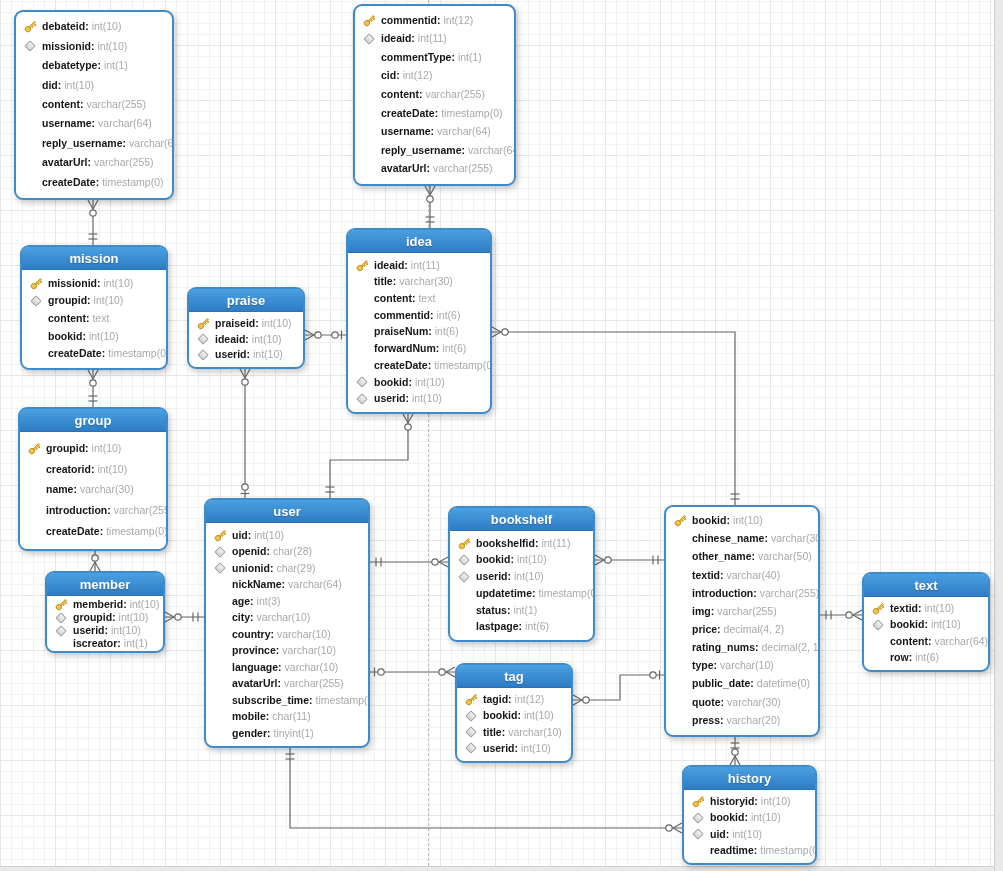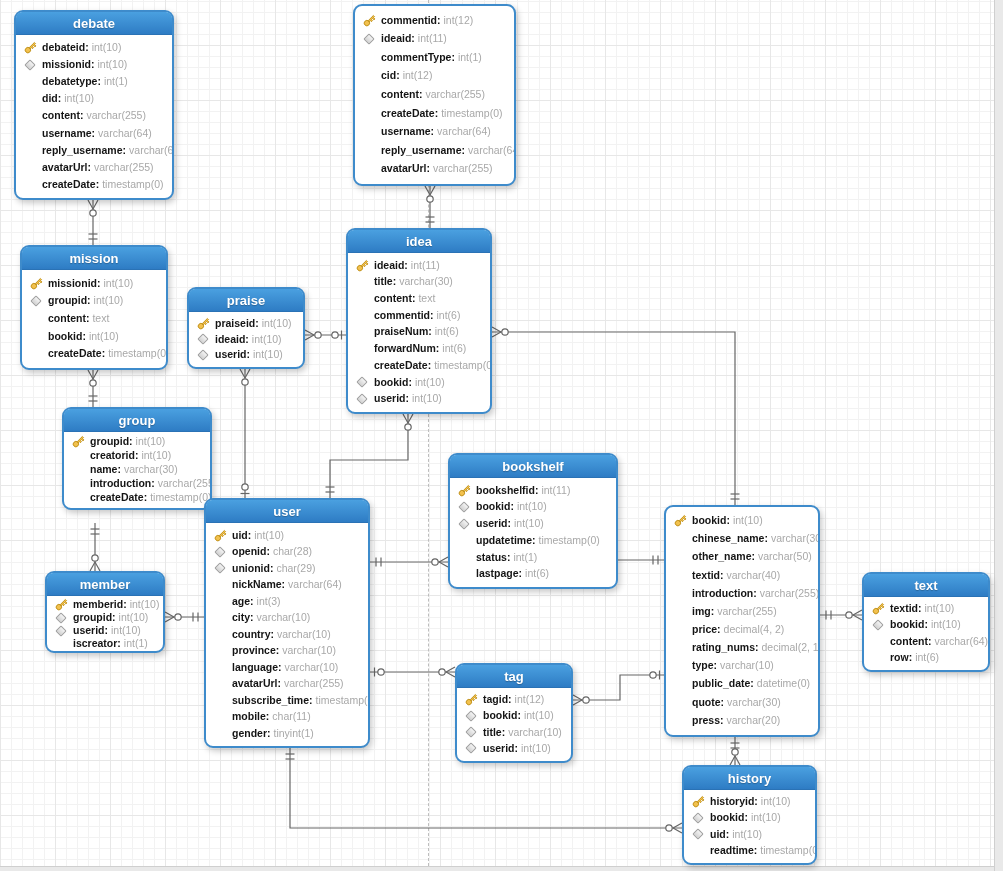--- a/index.html
+++ b/index.html
@@ -179,23 +179,20 @@
       <g>
         <path d="M682 828 L290 828 L290 748" fill="none" stroke="#666666" stroke-width="1.2"></path>
         <line x1="673" y1="828" x2="682" y2="823" stroke="#666666" stroke-width="1.2"></line>
         <line x1="673" y1="828" x2="682" y2="833" stroke="#666666" stroke-width="1.2"></line>
         <circle cx="669" cy="828" r="3.2" fill="#fff" stroke="#666666" stroke-width="1.2"></circle>
         <line x1="285.5" y1="754" x2="294.5" y2="754" stroke="#666666" stroke-width="1.2"></line>
         <line x1="285.5" y1="759" x2="294.5" y2="759" stroke="#666666" stroke-width="1.2"></line>
       </g>
     </svg>
 <div class="entity" style="left: 14px; top: 10px; width: 160px; height: 190px;">
-    <div class="entity-header">
-      <span class="entity-title">debate</span>
-    </div>
     <div class="entity-body">
         <div class="field-row">
           <span class="field-icon">
             <svg width="15" height="13" viewBox="0 0 15 13" aria-hidden="true">
               <g transform="rotate(-45 7 7)" stroke="#b8860b" stroke-width="0.8" fill="#f2c14e">
                 <circle cx="4" cy="7" r="2.7"></circle>
                 <path d="M6.6 6.2 L14 6.2 L14 7.8 L12.7 7.8 L12.7 9.7 L11.3 9.7 L11.3 7.8 L9.7 7.8 L9.7 9.2 L8.3 9.2 L8.3 7.8 L6.6 7.8 Z"></path>
               </g>
             </svg>
           </span>
@@ -469,21 +466,21 @@
         <div class="field-row">
           <span class="field-icon">
             <span class="diamond"></span>
           </span>
           <span class="field-name">userid</span>
           <span class="field-sep">:</span>
           <span class="field-type">int(10)</span>
         </div>
       </div>
   </div>
-    <div class="entity" style="left: 18px; top: 407px; width: 150px; height: 103px; margin-left: 44px;">
+    <div class="entity" style="left: 18px; top: 407px; width: 150px; height: 144px;">
     <div class="entity-header">
       <span class="entity-title">group</span>
     </div>
     <div class="entity-body">
         <div class="field-row">
           <span class="field-icon">
             <svg width="15" height="13" viewBox="0 0 15 13" aria-hidden="true">
               <g transform="rotate(-45 7 7)" stroke="#b8860b" stroke-width="0.8" fill="#f2c14e">
                 <circle cx="4" cy="7" r="2.7"></circle>
                 <path d="M6.6 6.2 L14 6.2 L14 7.8 L12.7 7.8 L12.7 9.7 L11.3 9.7 L11.3 7.8 L9.7 7.8 L9.7 9.2 L8.3 9.2 L8.3 7.8 L6.6 7.8 Z"></path>
@@ -609,21 +606,21 @@
           <span class="field-type">char(11)</span>
         </div>
         <div class="field-row">
           <span class="field-icon"></span>
           <span class="field-name">gender</span>
           <span class="field-sep">:</span>
           <span class="field-type">tinyint(1)</span>
         </div>
       </div>
   </div>
-    <div class="entity" style="left: 448px; top: 453px; width: 170px; height: 136px;">
+    <div class="entity" style="left: 448px; top: 506px; width: 147px; height: 136px;">
     <div class="entity-header">
       <span class="entity-title">bookshelf</span>
     </div>
     <div class="entity-body">
         <div class="field-row">
           <span class="field-icon">
             <svg width="15" height="13" viewBox="0 0 15 13" aria-hidden="true">
               <g transform="rotate(-45 7 7)" stroke="#b8860b" stroke-width="0.8" fill="#f2c14e">
                 <circle cx="4" cy="7" r="2.7"></circle>
                 <path d="M6.6 6.2 L14 6.2 L14 7.8 L12.7 7.8 L12.7 9.7 L11.3 9.7 L11.3 7.8 L9.7 7.8 L9.7 9.2 L8.3 9.2 L8.3 7.8 L6.6 7.8 Z"></path>

